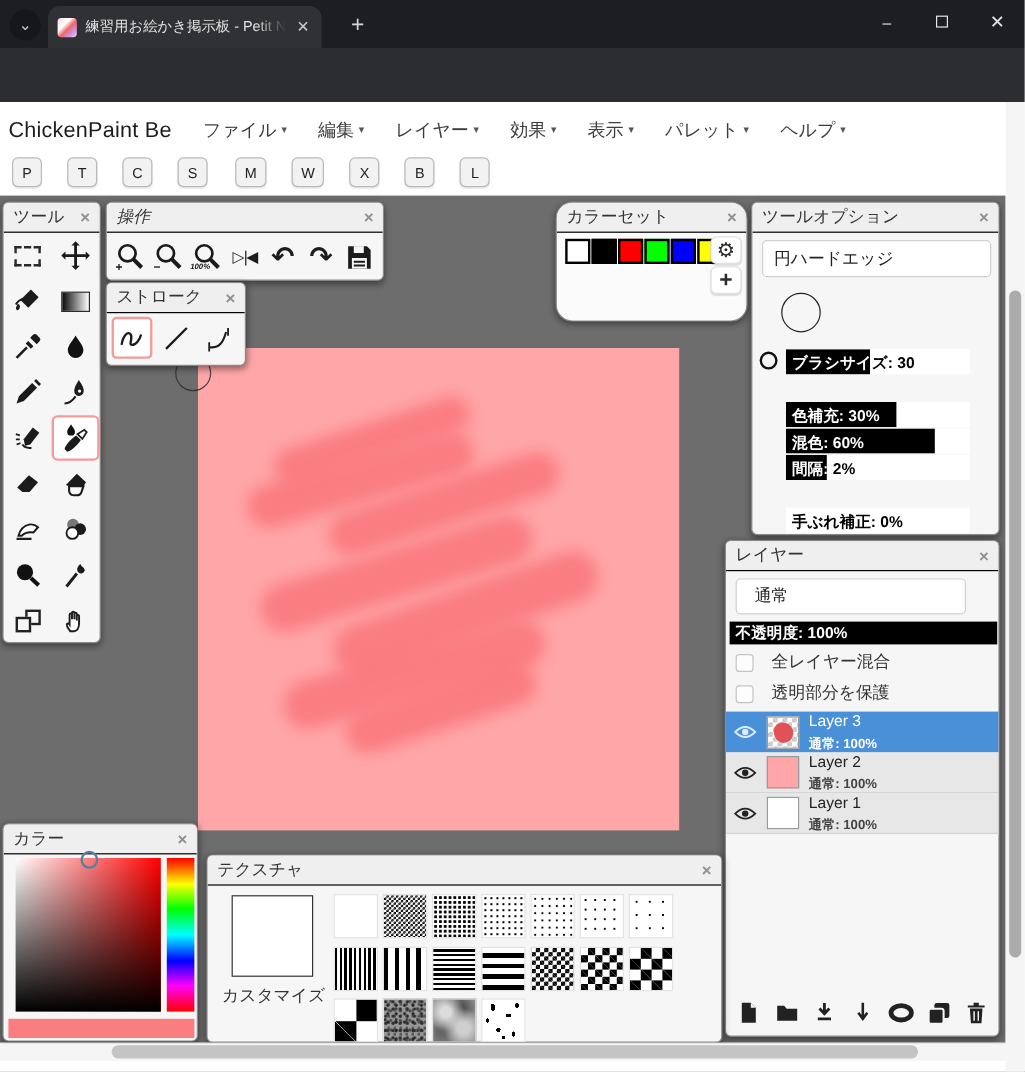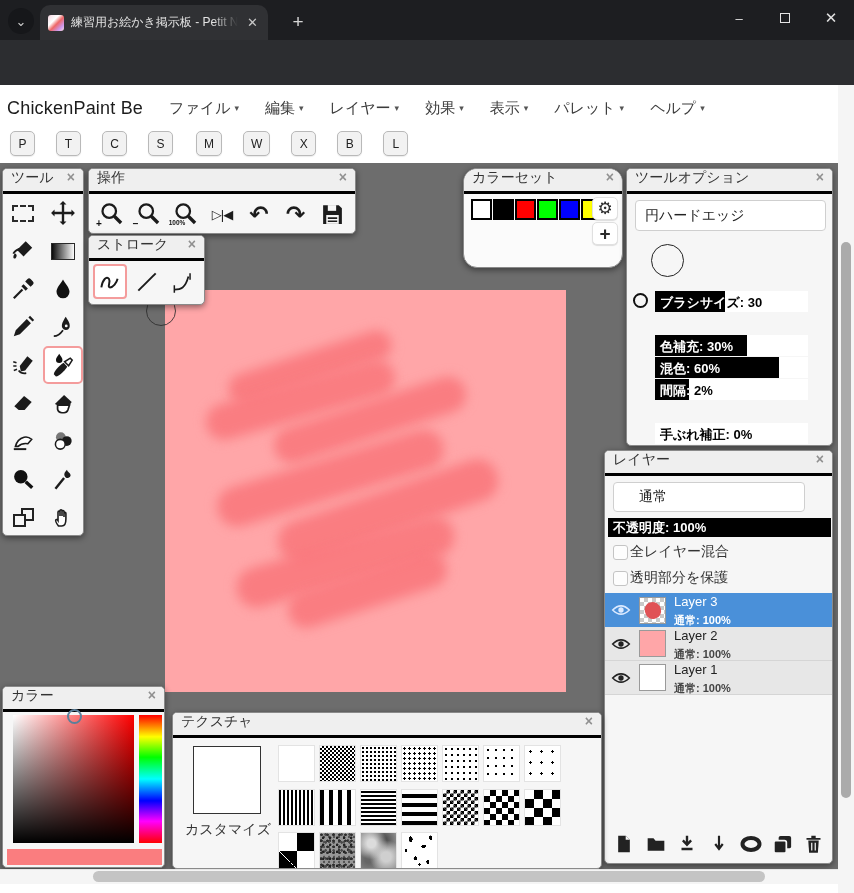--- a/index.html
+++ b/index.html
@@ -46,36 +46,36 @@
 
   #workarea { left:0; top:78px; width:838px; height:706px; background:#6d6d6d; overflow:hidden; }
 
   
   #canvas { left:165px; top:127px; width:401px; height:402px; background:#ffa6a8; overflow:hidden; }
   .stroke { position:absolute; background:rgba(249,116,121,.82); border-radius:20px; filter:blur(6px); }
   #brushcursor { left:146px; top:133px; width:30px; height:30px; border:1.6px solid rgba(45,45,45,.85); border-radius:50%; }
 
   
   .panel { position:absolute; background:#f6f6f6; border:1px solid #8a8a8a; border-radius:5px; box-shadow:0 2px 6px rgba(0,0,0,.45); overflow:hidden; }
-  .ptitle { height:25px; background:#efefef; border-bottom:3px solid #000000; display:flex; padding:0 8px; font-size:14px; color:#333; }
+  .ptitle { height:25px; background:#efefef; border-bottom:1px solid #000000; display:flex; align-items:center; padding:0 8px; font-size:14px; color:#333; }
   .ptitle .pc { margin-left:auto; color:#909090; font-size:14px; font-weight:bold; }
 
   
   #p-tools { left:2px; top:5px; width:82px; height:368px; }
   #toolgrid { display:grid; grid-template-columns:40px 40px; justify-content:center; }
   .tool { width:40px; height:38px; display:flex; align-items:center; justify-content:center; border-radius:5px; }
   .tool.sel { border:2px solid #f49c9c; background:#fff; }
   .tool svg { display:block; }
   .marq { width:22px; height:17px; border:2px dashed #2a2a2a; }
   .grad { width:24px; height:17px; border:1px solid #2a2a2a; background:linear-gradient(90deg,#0a0a0a,#fdfdfd); }
   .sqr1 { width:13px; height:13px; border:2.2px solid #222; background:#f6f6f6; }
   .sqr2 { width:13px; height:13px; border:2.2px solid #222; background:#f6f6f6; margin:-8px 0 0 -6px; }
 
   
-  #p-ops { left:88px; top:5px; width:268px; height:66px; }
+  #p-ops { left:88px; top:5px; width:232px; height:66px;font-style:italic; }
   #opsrow { display:flex; align-items:center; height:40px; padding:0 6px; gap:4px; }
   .opic { width:33px; height:32px; display:flex; align-items:center; justify-content:center; position:relative; color:#1c1c1c; }
   .opic .sub { position:absolute; left:1px; bottom:1px; font-size:10px; font-weight:bold; color:#111; }
   .opic .sub100 { font-size:6.5px; left:0px; bottom:4px; }
   .flipt { font-size:13px; color:#1c1c1c; letter-spacing:-1px; }
   .uarrow { font-size:23px; font-weight:bold; color:#1c1c1c; line-height:1; }
 
   
   #p-stroke { left:88px; top:72px; width:117px; height:70px; }
   #strokerow { display:flex; padding:3px 4px; gap:2px; }
@@ -95,23 +95,23 @@
   .srow { position:absolute; left:0; width:207px; height:22px; }
   .radio { position:absolute; left:6px; top:2px; width:15px; height:15px; border:2px solid #111; border-radius:50%; background:#f6f6f6; }
   .radio.on { background:#000; }
   .tslider { position:absolute; left:28px; top:0; width:153px; height:21px; background:#fff; overflow:hidden; }
   .tslider .txt { position:absolute; left:5px; top:3px; font-size:13px; font-weight:bold; color:#000; white-space:nowrap; }
   .tslider .fill { position:absolute; left:0; top:0; height:21px; background:#000; overflow:hidden; }
   .tslider .fill .txt { color:#fff; }
 
   
   #p-layers { left:604px; top:287px; width:229px; height:414px; }
-  #blendsel { position:absolute; left:8px; top:31px; width:192px; height:30px; background:#fff; border:1px solid #cfcfcf; border-radius:4px; display:flex; align-items:center; padding:0 25px; font-size:14px; color:#222; }
+  #blendsel { position:absolute; left:8px; top:31px; width:192px; height:30px; background:#fff; border:1px solid #cfcfcf; border-radius:4px; display:flex; align-items:center; padding:0 15px; font-size:14px; color:#222; }
   #lopacity { position:absolute; left:3px; top:67px; width:223px; height:19px; background:#000; color:#fff; font-size:13px; font-weight:bold; display:flex; align-items:center; padding-left:5px; }
-  .chkrow { position:absolute; left:8px; display:flex; align-items:center; gap:2px; font-size:14px; color:#333; }
+  .chkrow { position:absolute; left:8px; display:flex; align-items:center; gap:15px; font-size:14px; color:#333; }
   .chk { width:15px; height:15px; border:1.5px solid #c4c4c4; border-radius:3px; background:#fdfdfd; }
   .lrow { position:absolute; left:0; width:229px; height:34px; display:flex; align-items:center; gap:8px; padding:0 6px; background:#e7e7e7; border-bottom:1px solid #d5d5d5; }
   .lrow.sel { background:#4a90d9; border-bottom:0; }
   .lthumb { width:27px; height:27px; border:1px solid #9a9a9a; background:#fff; position:relative; overflow:hidden; flex:0 0 27px; }
   .lthumb.checker { background-color:#fff; background-image:linear-gradient(45deg,#c9c9c9 25%,transparent 25%,transparent 75%,#c9c9c9 75%),linear-gradient(45deg,#c9c9c9 25%,transparent 25%,transparent 75%,#c9c9c9 75%); background-size:8px 8px; background-position:0 0,4px 4px; }
   .lthumb .blob { position:absolute; left:5px; top:4px; width:16px; height:17px; background:#e05256; border-radius:45% 55% 50% 50%; transform:rotate(-15deg); }
   .lthumb.pink { background:#ffa6a8; }
   .lname { font-size:13px; color:#222; line-height:1.15; }
   .lmode { font-size:11px; font-weight:bold; color:#444; line-height:1.1; }
   .lrow.sel .lname,.lrow.sel .lmode { color:#fff; }

